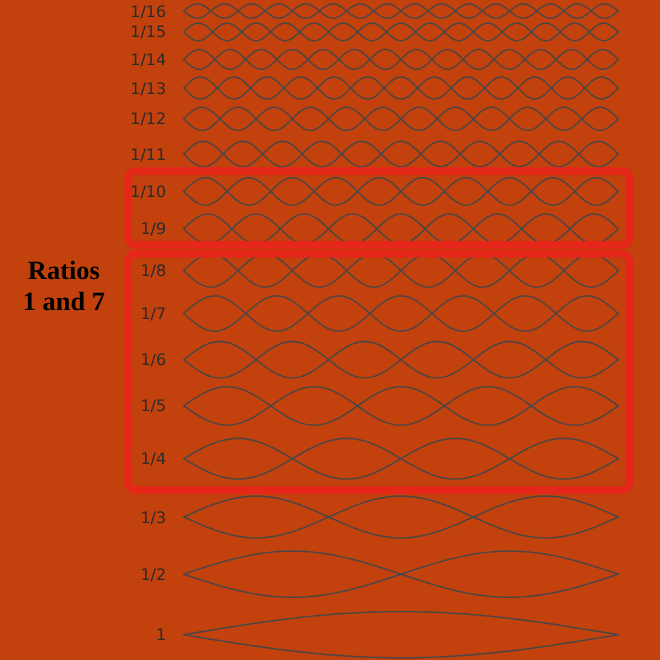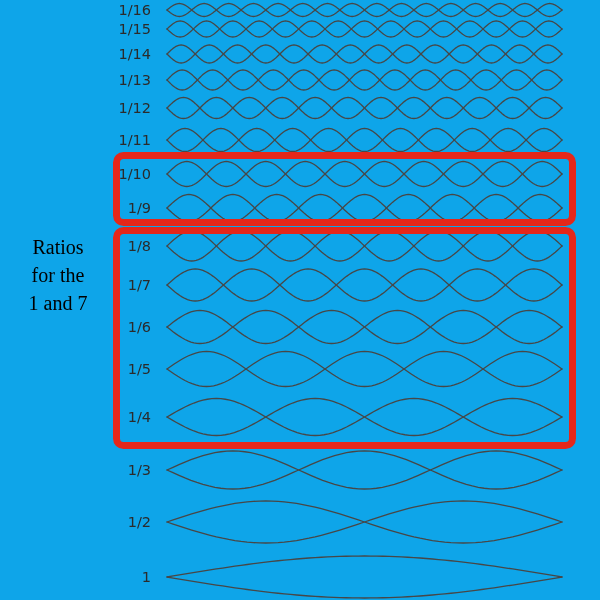--- a/index.html
+++ b/index.html
@@ -4,39 +4,40 @@
 <style>
   html, body {
     margin: 0;
     padding: 0;
     background: #ffffff;
   }
   .stage {
     position: relative;
     width: 600px;
     height: 600px;
-    background: #0ea5e9;
+    background: #c2410c;
     overflow: hidden;
     font-family: "DejaVu Sans", sans-serif;
   }
   #wave-svg {
     position: absolute;
     left: 0;
     top: 0;
   }
   .annotation {
     position: absolute;
     left: 4px;
     top: 233px;
     width: 108px;
     text-align: center;
     font-family: "Liberation Serif", "DejaVu Serif", serif;
-    font-size: 20px;
+    font-size: 24px;
     line-height: 28px;
     color: #000000;
+    font-weight: bold;
   }
   .annotation span { display: block; }
 </style>
 </head>
 <body>
 
 <div class="stage">
   <svg id="wave-svg" width="600" height="600" viewBox="0 0 600 600">
       <g>
         <path d="M167.00 10.00L168.12 10.93L169.24 11.83L170.37 12.70L171.49 13.51L172.61 14.26L173.73 14.91L174.86 15.47L175.98 15.91L177.10 16.24L178.22 16.43L179.34 16.50L180.47 16.43L181.59 16.24L182.71 15.91L183.83 15.47L184.95 14.91L186.08 14.26L187.20 13.51L188.32 12.70L189.44 11.83L190.57 10.93L191.69 10.00L192.81 9.07L193.93 8.17L195.05 7.30L196.18 6.49L197.30 5.74L198.42 5.09L199.54 4.53L200.66 4.09L201.79 3.76L202.91 3.57L204.03 3.50L205.15 3.57L206.28 3.76L207.40 4.09L208.52 4.53L209.64 5.09L210.76 5.74L211.89 6.49L213.01 7.30L214.13 8.17L215.25 9.07L216.38 10.00L217.50 10.93L218.62 11.83L219.74 12.70L220.86 13.51L221.99 14.26L223.11 14.91L224.23 15.47L225.35 15.91L226.47 16.24L227.60 16.43L228.72 16.50L229.84 16.43L230.96 16.24L232.09 15.91L233.21 15.47L234.33 14.91L235.45 14.26L236.57 13.51L237.70 12.70L238.82 11.83L239.94 10.93L241.06 10.00L242.18 9.07L243.31 8.17L244.43 7.30L245.55 6.49L246.67 5.74L247.80 5.09L248.92 4.53L250.04 4.09L251.16 3.76L252.28 3.57L253.41 3.50L254.53 3.57L255.65 3.76L256.77 4.09L257.89 4.53L259.02 5.09L260.14 5.74L261.26 6.49L262.38 7.30L263.51 8.17L264.63 9.07L265.75 10.00L266.87 10.93L267.99 11.83L269.12 12.70L270.24 13.51L271.36 14.26L272.48 14.91L273.61 15.47L274.73 15.91L275.85 16.24L276.97 16.43L278.09 16.50L279.22 16.43L280.34 16.24L281.46 15.91L282.58 15.47L283.70 14.91L284.83 14.26L285.95 13.51L287.07 12.70L288.19 11.83L289.32 10.93L290.44 10.00L291.56 9.07L292.68 8.17L293.80 7.30L294.93 6.49L296.05 5.74L297.17 5.09L298.29 4.53L299.41 4.09L300.54 3.76L301.66 3.57L302.78 3.50L303.90 3.57L305.03 3.76L306.15 4.09L307.27 4.53L308.39 5.09L309.51 5.74L310.64 6.49L311.76 7.30L312.88 8.17L314.00 9.07L315.13 10.00L316.25 10.93L317.37 11.83L318.49 12.70L319.61 13.51L320.74 14.26L321.86 14.91L322.98 15.47L324.10 15.91L325.22 16.24L326.35 16.43L327.47 16.50L328.59 16.43L329.71 16.24L330.84 15.91L331.96 15.47L333.08 14.91L334.20 14.26L335.32 13.51L336.45 12.70L337.57 11.83L338.69 10.93L339.81 10.00L340.93 9.07L342.06 8.17L343.18 7.30L344.30 6.49L345.42 5.74L346.55 5.09L347.67 4.53L348.79 4.09L349.91 3.76L351.03 3.57L352.16 3.50L353.28 3.57L354.40 3.76L355.52 4.09L356.64 4.53L357.77 5.09L358.89 5.74L360.01 6.49L361.13 7.30L362.26 8.17L363.38 9.07L364.50 10.00L365.62 10.93L366.74 11.83L367.87 12.70L368.99 13.51L370.11 14.26L371.23 14.91L372.36 15.47L373.48 15.91L374.60 16.24L375.72 16.43L376.84 16.50L377.97 16.43L379.09 16.24L380.21 15.91L381.33 15.47L382.45 14.91L383.58 14.26L384.70 13.51L385.82 12.70L386.94 11.83L388.07 10.93L389.19 10.00L390.31 9.07L391.43 8.17L392.55 7.30L393.68 6.49L394.80 5.74L395.92 5.09L397.04 4.53L398.16 4.09L399.29 3.76L400.41 3.57L401.53 3.50L402.65 3.57L403.78 3.76L404.90 4.09L406.02 4.53L407.14 5.09L408.26 5.74L409.39 6.49L410.51 7.30L411.63 8.17L412.75 9.07L413.88 10.00L415.00 10.93L416.12 11.83L417.24 12.70L418.36 13.51L419.49 14.26L420.61 14.91L421.73 15.47L422.85 15.91L423.97 16.24L425.10 16.43L426.22 16.50L427.34 16.43L428.46 16.24L429.59 15.91L430.71 15.47L431.83 14.91L432.95 14.26L434.07 13.51L435.20 12.70L436.32 11.83L437.44 10.93L438.56 10.00L439.68 9.07L440.81 8.17L441.93 7.30L443.05 6.49L444.17 5.74L445.30 5.09L446.42 4.53L447.54 4.09L448.66 3.76L449.78 3.57L450.91 3.50L452.03 3.57L453.15 3.76L454.27 4.09L455.39 4.53L456.52 5.09L457.64 5.74L458.76 6.49L459.88 7.30L461.01 8.17L462.13 9.07L463.25 10.00L464.37 10.93L465.49 11.83L466.62 12.70L467.74 13.51L468.86 14.26L469.98 14.91L471.11 15.47L472.23 15.91L473.35 16.24L474.47 16.43L475.59 16.50L476.72 16.43L477.84 16.24L478.96 15.91L480.08 15.47L481.20 14.91L482.33 14.26L483.45 13.51L484.57 12.70L485.69 11.83L486.82 10.93L487.94 10.00L489.06 9.07L490.18 8.17L491.30 7.30L492.43 6.49L493.55 5.74L494.67 5.09L495.79 4.53L496.91 4.09L498.04 3.76L499.16 3.57L500.28 3.50L501.40 3.57L502.53 3.76L503.65 4.09L504.77 4.53L505.89 5.09L507.01 5.74L508.14 6.49L509.26 7.30L510.38 8.17L511.50 9.07L512.63 10.00L513.75 10.93L514.87 11.83L515.99 12.70L517.11 13.51L518.24 14.26L519.36 14.91L520.48 15.47L521.60 15.91L522.72 16.24L523.85 16.43L524.97 16.50L526.09 16.43L527.21 16.24L528.34 15.91L529.46 15.47L530.58 14.91L531.70 14.26L532.82 13.51L533.95 12.70L535.07 11.83L536.19 10.93L537.31 10.00L538.43 9.07L539.56 8.17L540.68 7.30L541.80 6.49L542.92 5.74L544.05 5.09L545.17 4.53L546.29 4.09L547.41 3.76L548.53 3.57L549.66 3.50L550.78 3.57L551.90 3.76L553.02 4.09L554.14 4.53L555.27 5.09L556.39 5.74L557.51 6.49L558.63 7.30L559.76 8.17L560.88 9.07L562.00 10.00" fill="none" stroke="#474747" stroke-width="1.3" stroke-linecap="round"></path>
@@ -116,16 +117,15 @@
       <g>
         <path d="M167.00 577.00L173.17 578.03L179.34 579.06L185.52 580.08L191.69 581.10L197.86 582.10L204.03 583.10L210.20 584.07L216.38 585.04L222.55 585.98L228.72 586.90L234.89 587.80L241.06 588.67L247.23 589.51L253.41 590.32L259.58 591.10L265.75 591.85L271.92 592.56L278.09 593.23L284.27 593.87L290.44 594.46L296.61 595.01L302.78 595.52L308.95 595.98L315.13 596.40L321.30 596.77L327.47 597.10L333.64 597.37L339.81 597.60L345.98 597.77L352.16 597.90L358.33 597.97L364.50 598.00L370.67 597.97L376.84 597.90L383.02 597.77L389.19 597.60L395.36 597.37L401.53 597.10L407.70 596.77L413.88 596.40L420.05 595.98L426.22 595.52L432.39 595.01L438.56 594.46L444.73 593.87L450.91 593.23L457.08 592.56L463.25 591.85L469.42 591.10L475.59 590.32L481.77 589.51L487.94 588.67L494.11 587.80L500.28 586.90L506.45 585.98L512.63 585.04L518.80 584.07L524.97 583.10L531.14 582.10L537.31 581.10L543.48 580.08L549.66 579.06L555.83 578.03L562.00 577.00" fill="none" stroke="#474747" stroke-width="1.3" stroke-linecap="round"></path>
         <path d="M167.00 577.00L173.17 575.97L179.34 574.94L185.52 573.92L191.69 572.90L197.86 571.90L204.03 570.90L210.20 569.93L216.38 568.96L222.55 568.02L228.72 567.10L234.89 566.20L241.06 565.33L247.23 564.49L253.41 563.68L259.58 562.90L265.75 562.15L271.92 561.44L278.09 560.77L284.27 560.13L290.44 559.54L296.61 558.99L302.78 558.48L308.95 558.02L315.13 557.60L321.30 557.23L327.47 556.90L333.64 556.63L339.81 556.40L345.98 556.23L352.16 556.10L358.33 556.03L364.50 556.00L370.67 556.03L376.84 556.10L383.02 556.23L389.19 556.40L395.36 556.63L401.53 556.90L407.70 557.23L413.88 557.60L420.05 558.02L426.22 558.48L432.39 558.99L438.56 559.54L444.73 560.13L450.91 560.77L457.08 561.44L463.25 562.15L469.42 562.90L475.59 563.68L481.77 564.49L487.94 565.33L494.11 566.20L500.28 567.10L506.45 568.02L512.63 568.96L518.80 569.93L524.97 570.90L531.14 571.90L537.31 572.90L543.48 573.92L549.66 574.94L555.83 575.97L562.00 577.00" fill="none" stroke="#474747" stroke-width="1.3" stroke-linecap="round"></path>
         <text x="151" y="582" text-anchor="end" font-family="&quot;DejaVu Sans&quot;, sans-serif" font-size="14.5" fill="#2b2b2b">1</text>
       </g>
       <rect x="116.5" y="155.5" width="456" height="67" rx="7" ry="7" fill="none" stroke="#e5271a" stroke-width="7"></rect>
       <rect x="116.5" y="230.5" width="456" height="215" rx="7" ry="7" fill="none" stroke="#e5271a" stroke-width="7"></rect>
     </svg>
   <div class="annotation">
     <span>Ratios</span>
-    <span>for the</span>
     <span>1 and 7</span>
   </div>
 </div>
 
 </body></html>

